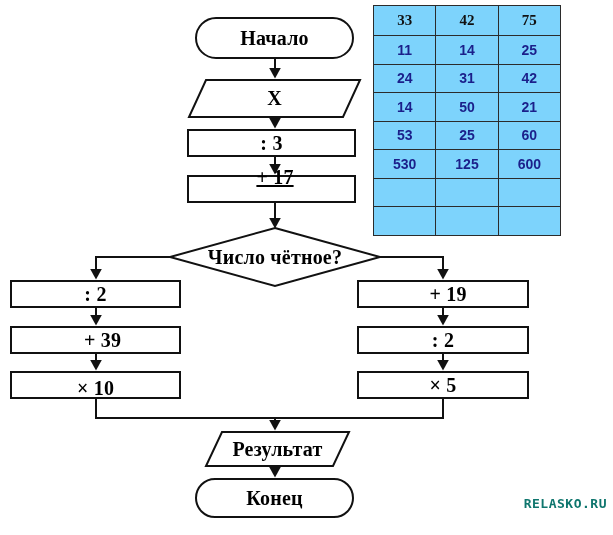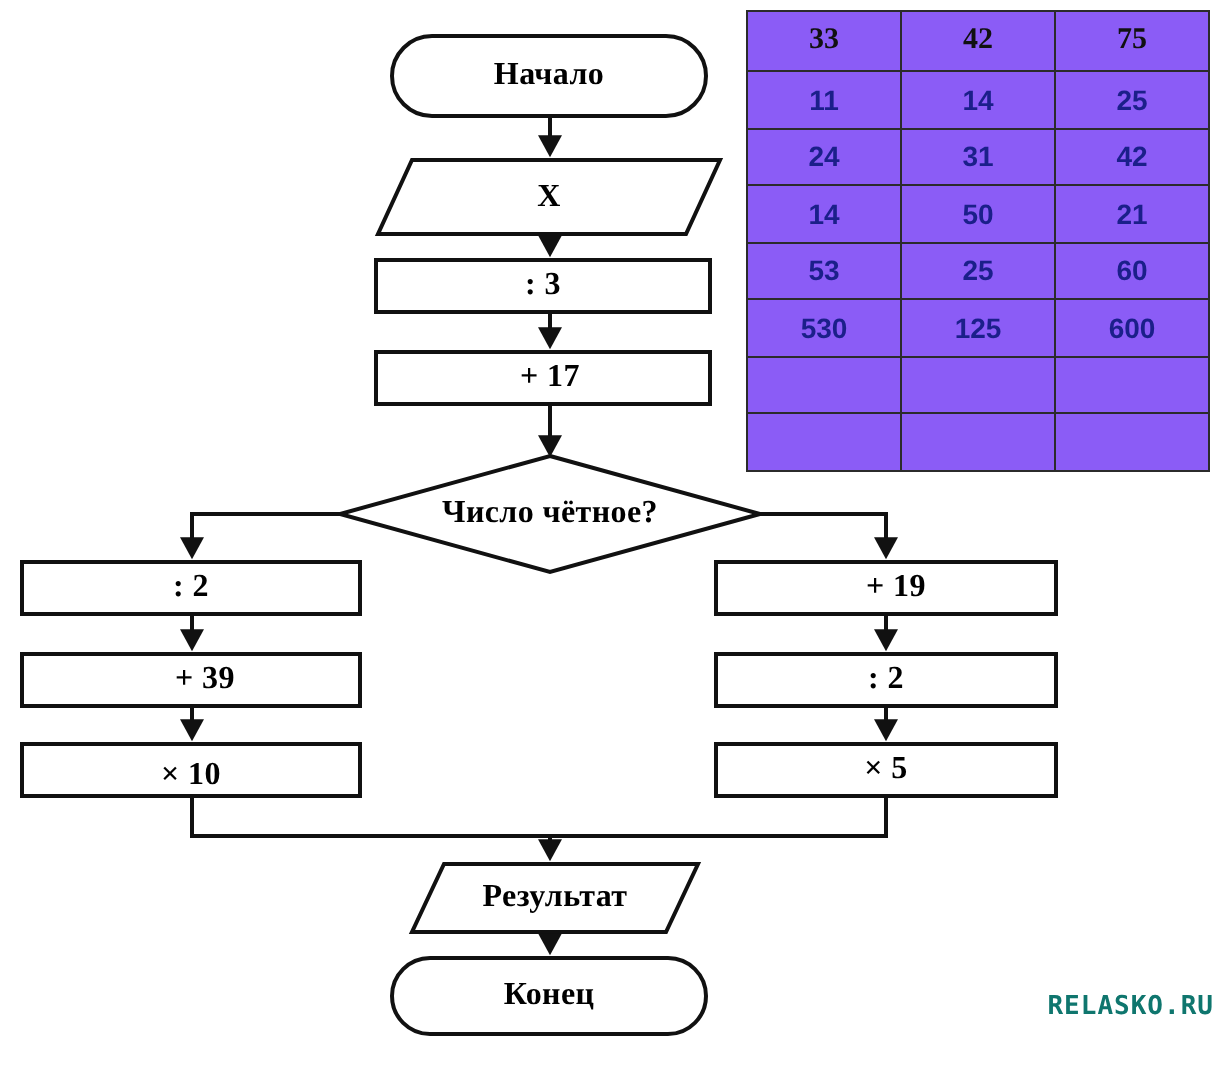--- a/index.html
+++ b/index.html
@@ -30,38 +30,38 @@
     height: 535px;
   }
 
   
   .node-label {
     position: absolute;
     display: flex;
     align-items: center;
     justify-content: center;
     font-weight: bold;
-    font-size: 16px;
+    font-size: 20px;
     color: #000;
     letter-spacing: 0.2px;
     white-space: nowrap;
     pointer-events: none;
     text-align: right;
   }
 
   
   #value-table {
     position: absolute;
     left: 373px;
     top: 5px;
-    width: 232px;
+    width: 188px;
     height: 223px;
     border-collapse: collapse;
     table-layout: fixed;
-    background: #8b5cf6;
+    background: #7dd3fc;
   }
   #value-table td {
     border: 1.2px solid #2b2b2b;
     text-align: center;
     vertical-align: middle;
     font-family: "Liberation Sans", "DejaVu Sans", sans-serif;
     font-weight: bold;
     font-size: 14px;
     height: 27.5px;
     padding: 0;
@@ -156,21 +156,21 @@
       <line x1="275" y1="466" x2="275" y2="475" marker-end="url(#arrow)"></line>
     </g>
   </svg>
 
   <div class="node-label" style="left:196px; top:18px; width:157px; height:40px;">Начало</div>
 
   <div class="node-label" style="left:189px; top:80px; width:171px; height:37px;">X</div>
 
   <div class="node-label" style="left:188px; top:130px; width:167px; height:26px;">: 3</div>
 
-  <div class="node-label" style="left:188px; top:176px; width:174px; height:26px;">+ 17</div>
+  <div class="node-label" style="left:188px; top:164px; width:174px; height:26px;text-decoration:underline;">+ 17</div>
 
   <div class="node-label" style="left:170px; top:240px; width:210px; height:34px;">Число чётное?</div>
 
   <div class="node-label" style="left:11px; top:281px; width:169px; height:26px;">: 2</div>
   <div class="node-label" style="left:11px; top:327px; width:183px; height:26px;">+ 39</div>
   <div class="node-label" style="left:11px; top:372px; width:169px; height:32px;">× 10</div>
 
   <div class="node-label" style="left:358px; top:281px; width:180px; height:26px;">+ 19</div>
   <div class="node-label" style="left:358px; top:327px; width:170px; height:26px;">: 2</div>
   <div class="node-label" style="left:358px; top:372px; width:170px; height:26px;">× 5</div>

